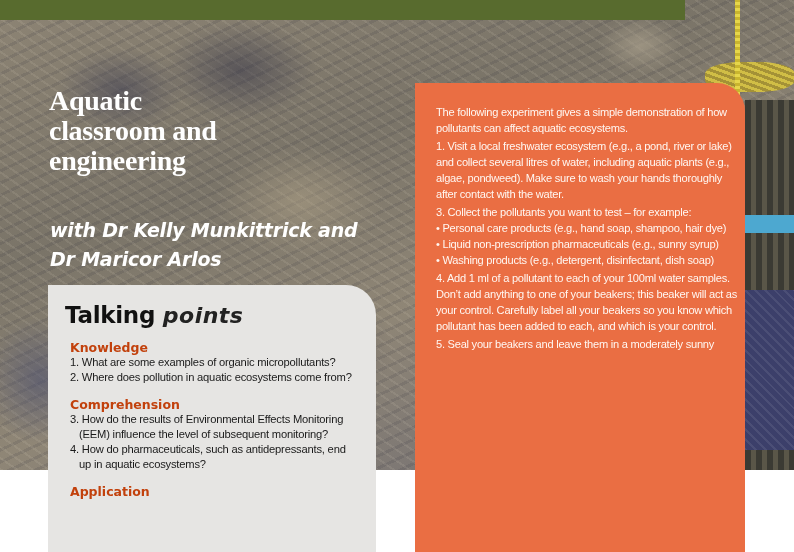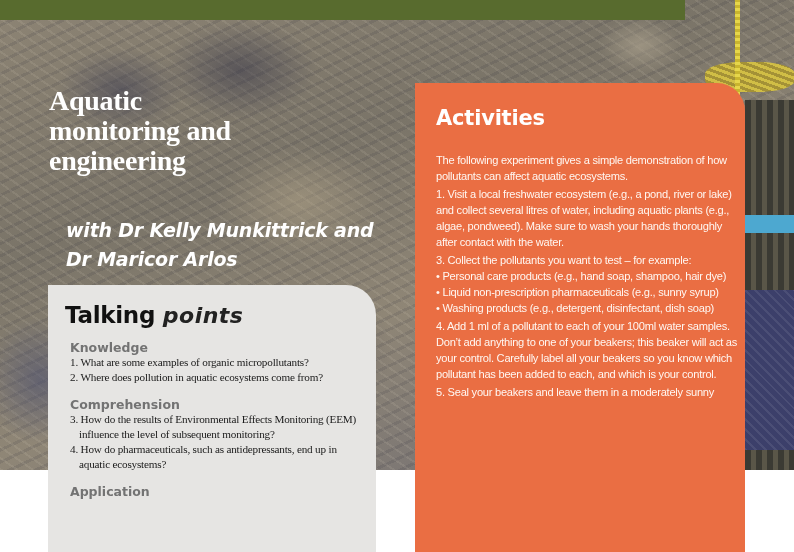--- a/index.html
+++ b/index.html
@@ -56,42 +56,42 @@
     
     .title {
       position: absolute; left: 49px; top: 86px; width: 330px;
       color: #ffffff; font-family: Liberation Serif, serif; font-weight: bold;
       font-size: 28px; line-height: 30px; letter-spacing: -0.3px;
     }
     .title .line { display: block; }
     .subtitle {
       position: absolute; left: 50px; top: 216px; width: 330px;
       color: #ffffff; font-family: "DejaVu Sans", sans-serif; font-style: italic; font-weight: bold;
-      font-size: 19px; line-height: 29px; letter-spacing: -0.2px; margin-left: 16px;
+      font-size: 19px; line-height: 29px; letter-spacing: -0.2px;
     }
 
     
     .talking {
       position: absolute; left: 48px; top: 285px; width: 328px; height: 290px;
       background: #e6e5e3; border-top-right-radius: 30px;
       padding: 16px 0 0 17px; color: #1a1a1a;
     }
     .talking h2 {
       font-family: "DejaVu Sans", sans-serif; font-size: 23px; line-height: 28px; font-weight: bold; color: #111;
       letter-spacing: -0.3px;
     }
     .talking h2 .light { font-weight: bold; font-style: italic; font-size: 22px; letter-spacing: 0.5px; color: #222; }
     .tp-section { margin-top: 12px; }
     .tp-section:first-of-type { margin-top: 10px; }
     .tp-heading {
-      font-family: "DejaVu Sans", sans-serif; font-weight: bold; font-size: 12.5px; line-height: 15px; color: #737373;
+      font-family: "DejaVu Sans", sans-serif; font-weight: bold; font-size: 12.5px; line-height: 15px; color: #c2410c;
       margin-left: 5px;
     }
     .tp-item {
-      font-family: Liberation Serif, serif; font-size: 11.2px; line-height: 15px; color: #1a1a1a;
+      font-family: Liberation Sans, sans-serif; font-size: 11.2px; line-height: 15px; color: #1a1a1a;
       margin-left: 5px; padding-left: 9px; text-indent: -9px; width: 290px; letter-spacing: -0.2px;
     }
 
     
     .activities {
       position: absolute; left: 415px; top: 83px; width: 330px; height: 480px;
       background: #ea6e43; border-top-right-radius: 28px;
       padding: 0 0 0 21px; color: #ffffff;
     }
     .activities h2 {
@@ -114,21 +114,21 @@
   <div class="strip"></div>
   <div class="tile"></div>
 </div>
 <div class="rope2"></div>
 <div class="rope"></div>
 
 <div class="banner"></div>
 
 <h1 class="title">
   <span class="line">Aquatic</span>
-  <span class="line">monitoring and</span>
+  <span class="line">classroom and</span>
   <span class="line">engineering</span>
 </h1>
 <div class="subtitle">
   <div>with Dr Kelly Munkittrick and</div>
   <div>Dr Maricor Arlos</div>
 </div>
 
 <section class="talking">
   <h2>
     <span>Talking</span>
@@ -146,21 +146,20 @@
     <div class="tp-item">3. How do the results of Environmental Effects Monitoring (EEM) influence the level of subsequent monitoring?</div>
     <div class="tp-item">4. How do pharmaceuticals, such as antidepressants, end up in aquatic ecosystems?</div>
   </div>
 
   <div class="tp-section">
     <div class="tp-heading">Application</div>
   </div>
 </section>
 
 <section class="activities">
-  <h2>Activities</h2>
   <p class="act-para act-intro">The following experiment gives a simple demonstration of how pollutants can affect aquatic ecosystems.</p>
   <p class="act-para act-step">1. Visit a local freshwater ecosystem (e.g., a pond, river or lake) and collect several litres of water, including aquatic plants (e.g., algae, pondweed). Make sure to wash your hands thoroughly after contact with the water.</p>
   <div class="act-para act-step">
     <span>3. Collect the pollutants you want to test – for example:</span>
     <span class="bullet">• Personal care products (e.g., hand soap, shampoo, hair dye)</span>
     <span class="bullet">• Liquid non-prescription pharmaceuticals (e.g., sunny syrup)</span>
     <span class="bullet">• Washing products (e.g., detergent, disinfectant, dish soap)</span>
   </div>
   <p class="act-para act-step">4. Add 1 ml of a pollutant to each of your 100ml water samples. Don’t add anything to one of your beakers; this beaker will act as your control. Carefully label all your beakers so you know which pollutant has been added to each, and which is your control.</p>
   <p class="act-para act-step">5. Seal your beakers and leave them in a moderately sunny</p>

